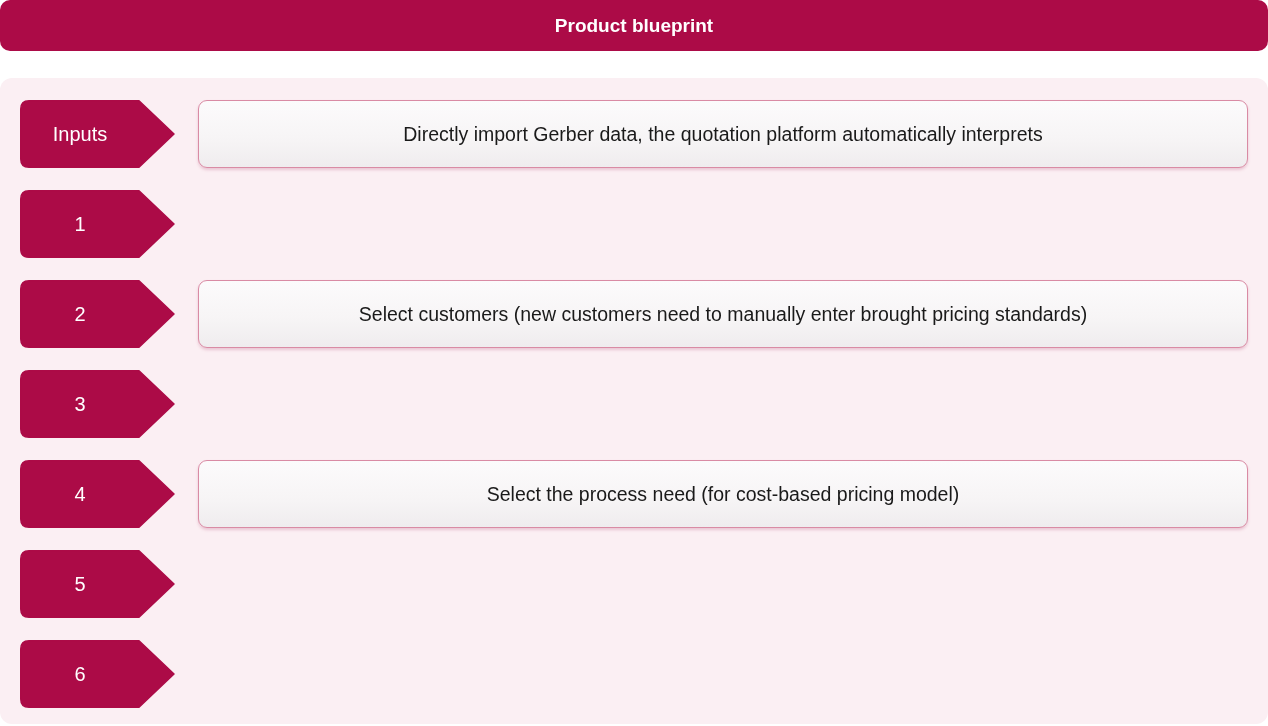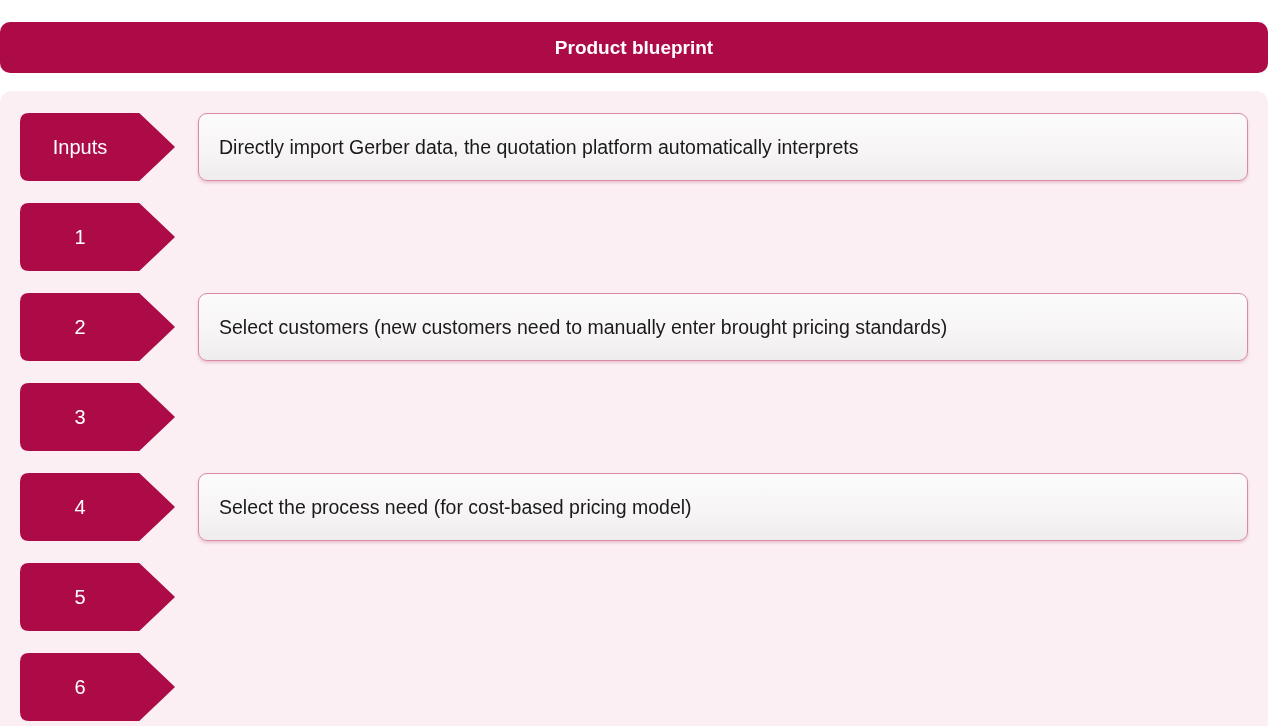--- a/index.html
+++ b/index.html
@@ -12,33 +12,33 @@
     --title_text: #FFFFFF;
   }
   * { margin: 0; padding: 0; box-sizing: border-box; }
   html, body {
     width: 1268px; height: 726px;
     background: #FFFFFF;
     font-family: "Liberation Sans", "DejaVu Sans", sans-serif;
     overflow: hidden;
   }
   .header-bar {
-    margin-top: 22px;
+    margin-top: 0;
     width: 1268px; height: 51px;
     background: var(--crimson);
     border-radius: 10px;
     display: flex; align-items: center; justify-content: center;
   }
   .header-bar .title {
     color: var(--title_text);
     font-size: 19px;
     font-weight: 700;
   }
   .panel {
-    margin-top: 18px;
+    margin-top: 27px;
     width: 1268px; height: 646px;
     background: var(--panel_bg);
     border-radius: 12px;
     padding-top: 22px;
   }
   .row {
     display: flex;
     align-items: stretch;
     height: 68px;
     margin-bottom: 22px;
@@ -58,21 +58,21 @@
     color: #FFFFFF;
     font-size: 20px;
   }
   .box {
     margin-left: 23px;
     width: 1050px; height: 68px;
     background: linear-gradient(to bottom, var(--box_grad_top) 0%, #F7F5F6 55%, var(--box_grad_bottom) 100%);
     border: 1.5px solid var(--box_border);
     border-radius: 9px;
     box-shadow: 0 2px 3px rgba(190, 90, 130, 0.28);
-    display: flex; align-items: center; 
+    display: flex; align-items: center; justify-content: center;
     padding: 0 20px;
   }
   .row.indent .box { margin-left: 33px; }
   .box .box-text {
     color: var(--box_text);
     font-size: 19.5px;
     white-space: nowrap;
   }
 </style>
 </head>

